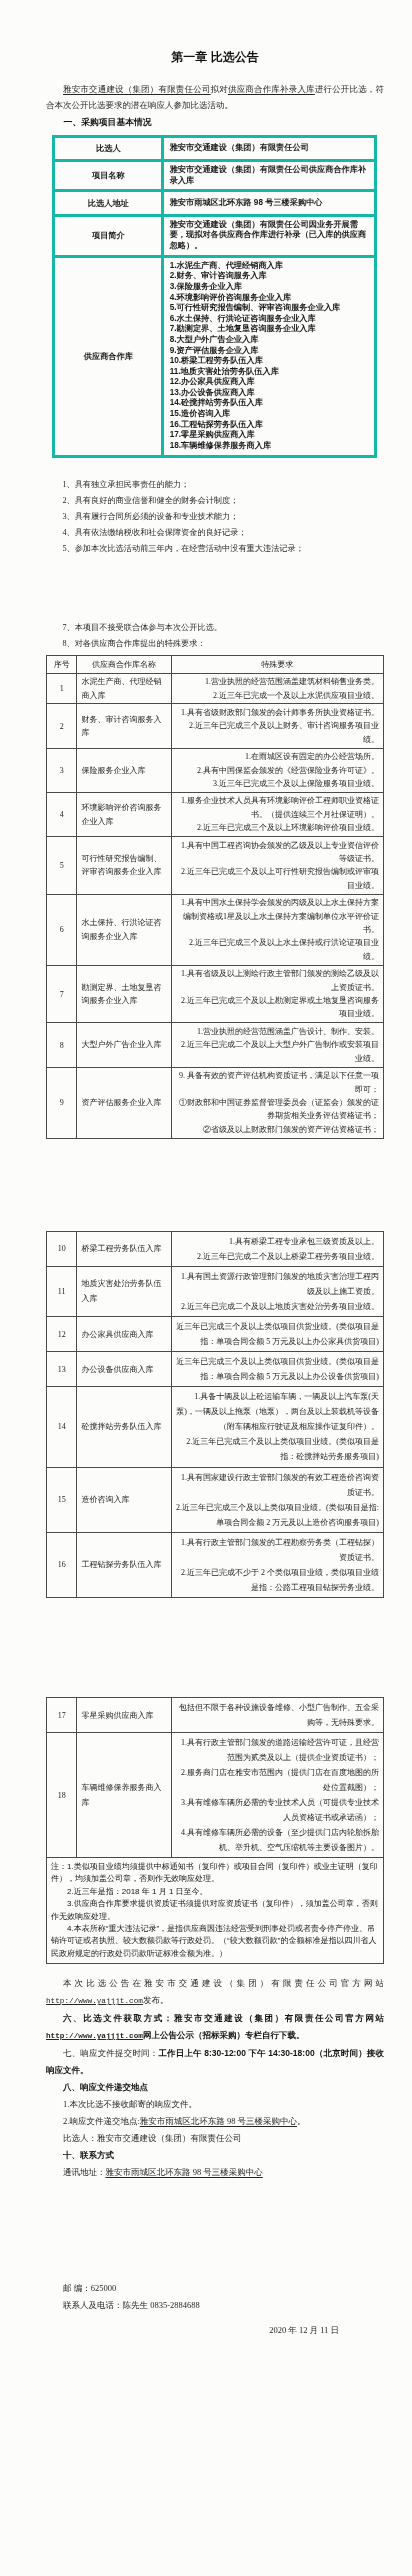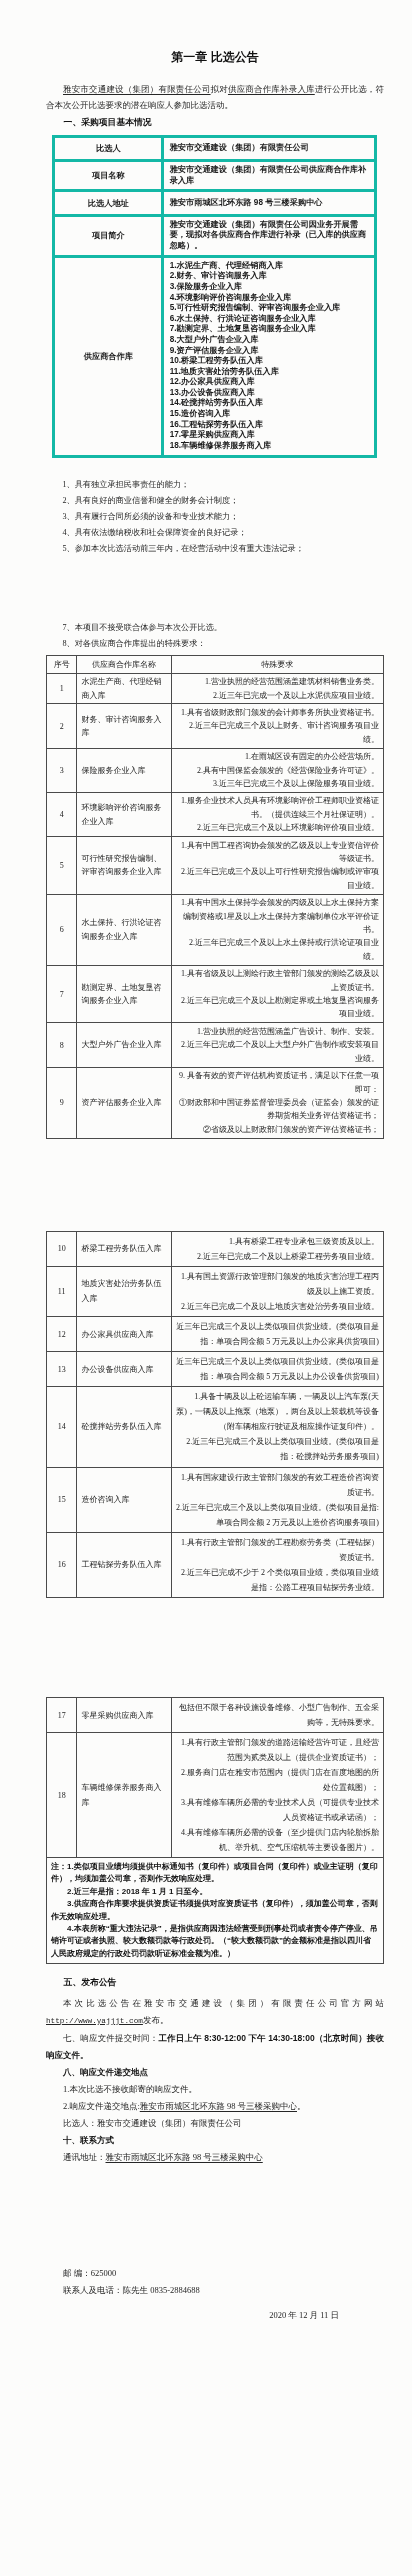--- a/index.html
+++ b/index.html
@@ -40,21 +40,21 @@
   
   .t2{width:100%;font-size:8px;color:#222;}
   .t2 th,.t2 td{border:1px solid #4a4a4a;padding:1.5px 4.1px;vertical-align:middle;}
   .t2 th{font-weight:400;text-align:center;line-height:13.4px;}
   .t2 td.num{width:9%;text-align:center;}
   .t2 td.name{width:28%;line-height:13.4px;}
   .t2 td.req{width:63%;text-align:right;white-space:pre-line;line-height:13.4px;}
   .t2b td.req,.t2b td.name{line-height:15px;padding:2.1px 4.1px;}
   .note-row td{
     font-family:"Liberation Sans","DejaVu Sans",sans-serif;
-    font-weight:700;font-size:8px;line-height:12.4px;
+    font-weight:400;font-size:8px;line-height:12.4px;
     text-align:left;white-space:pre-line;color:#141414;padding:2.6px 4.1px;
   }
   
   .para{font-size:8.5px;line-height:17px;text-align:justify;text-indent:2em;}
   .bold-sans{font-family:"Liberation Sans","DejaVu Sans",sans-serif;font-weight:700;color:#141414;}
   .url{font-family:"Liberation Mono","DejaVu Sans Mono",monospace;text-decoration:underline;font-size:7.7px;color:#262626;}
   .date{font-size:8.5px;line-height:17px;text-align:right;padding-right:45px;}
   .gap{width:100%;}
 </style>
 </head>
@@ -294,24 +294,24 @@
         <td colspan="3">注：1.类似项目业绩均须提供中标通知书（复印件）或项目合同（复印件）或业主证明（复印件），均须加盖公司章，否则作无效响应处理。
 　　2.近三年是指：2018 年 1 月 1 日至今。
 　　3.供应商合作库要求提供资质证书须提供对应资质证书（复印件），须加盖公司章，否则作无效响应处理。
 　　4.本表所称“重大违法记录”，是指供应商因违法经营受到刑事处罚或者责令停产停业、吊销许可证或者执照、较大数额罚款等行政处罚。（“较大数额罚款”的金额标准是指以四川省人民政府规定的行政处罚罚款听证标准金额为准。）</td>
       </tr>
     </tbody>
   </table>
 
   <div class="gap" style="height:11.3px"></div>
 
-  <div class="h2">五、发布公告</div>
 
   <p class="para"><span>本次比选公告在雅安市交通建设（集团）有限责任公司官方网站</span><span class="url">http://www.yajjjt.com</span><span>发布。</span></p>
 
+  <p class="para"><span class="bold-sans">六、比选文件获取方式：</span><span class="bold-sans">雅安市交通建设（集团）有限责任公司官方网站</span><span class="url bold-sans">http://www.yajjjt.com</span><span class="bold-sans">网上公告公示（招标采购）专栏自行下载。</span></p>
 
   <p class="para"><span>七、响应文件提交时间：</span><span class="bold-sans">工作日上午 8:30-12:00 下午 14:30-18:00（北京时间）接收响应文件。</span></p>
 
   <p class="para bold-sans">八、响应文件递交地点</p>
 
   <p class="para">1.本次比选不接收邮寄的响应文件。</p>
 
   <p class="para"><span>2.响应文件递交地点:</span><span class="u">雅安市雨城区北环东路 98 号三楼采购中心</span><span>。</span></p>
 
   <p class="para">比选人：雅安市交通建设（集团）有限责任公司</p>

